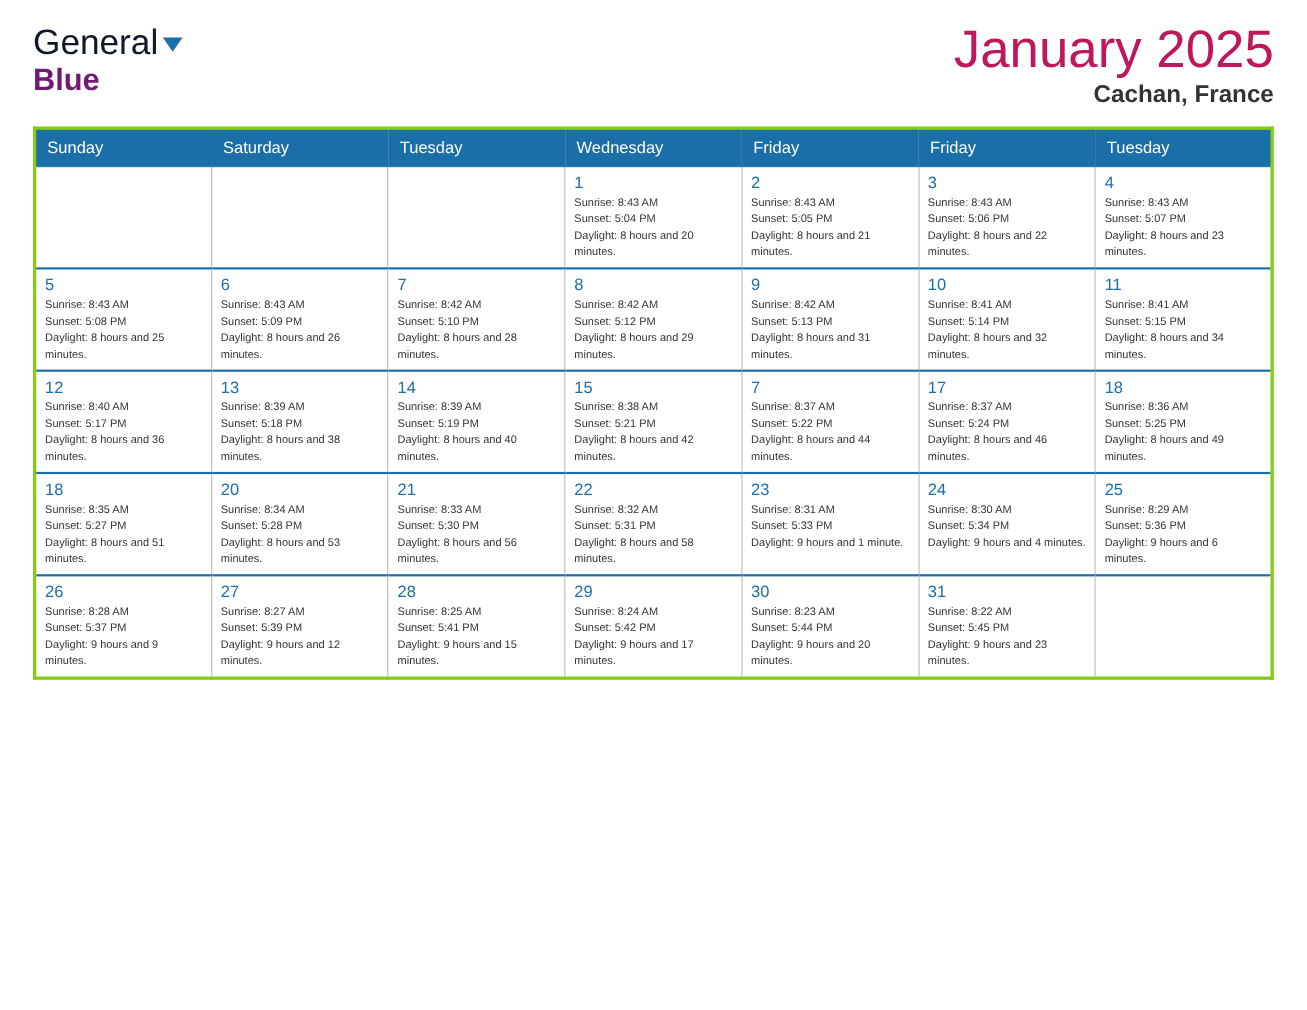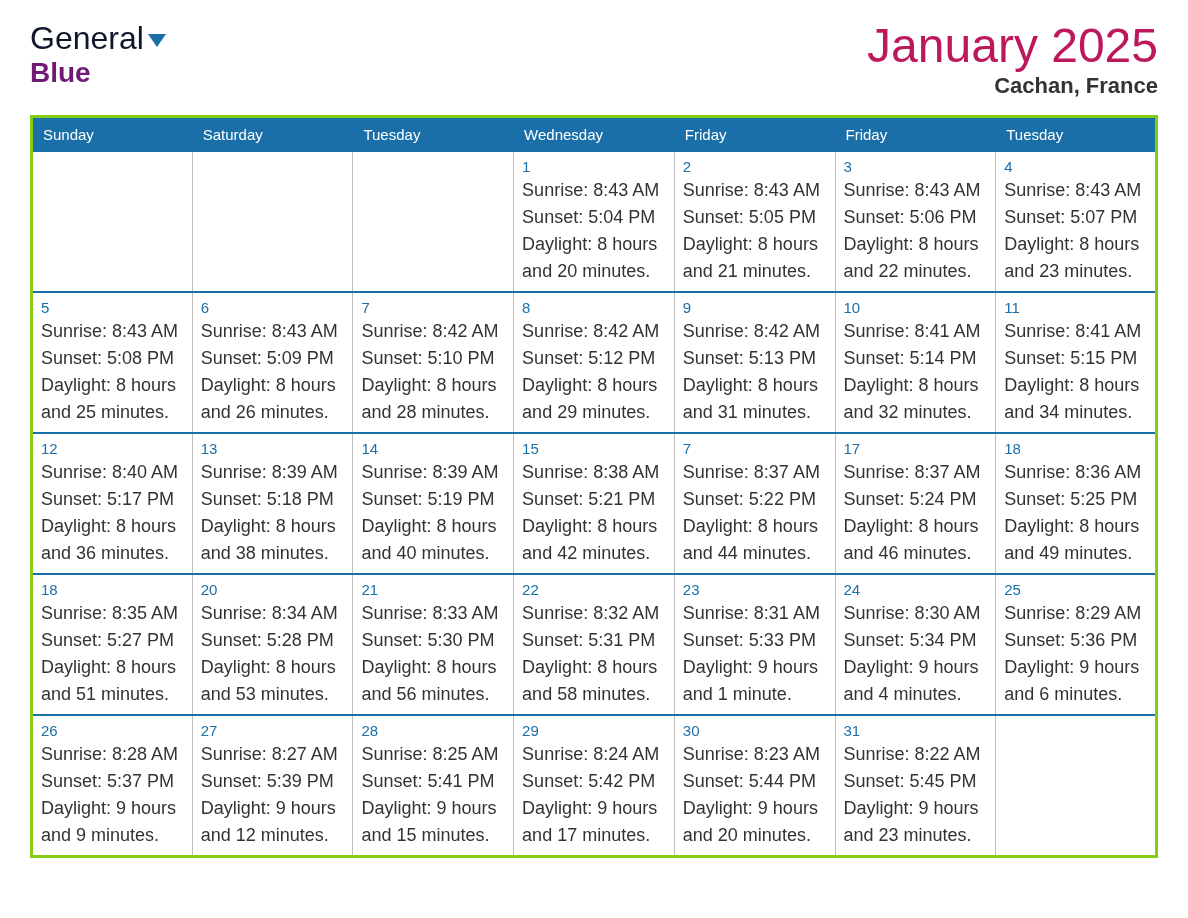--- a/index.html
+++ b/index.html
@@ -64,21 +64,21 @@
     }
     .day-number {
       font-size: 15px;
       color: #1a6fa8;
       font-weight: normal;
       display: block;
       margin-bottom: 2px;
     }
     .day-info {
       color: #333;
-      font-size: 18px;
+      font-size: 10px;
       line-height: 1.5;
     }
     .empty-cell {
       background: #fff;
     }
     .row-divider td {
       border-top: 2px solid #1a6fa8;
     }
   </style>
 </head>

